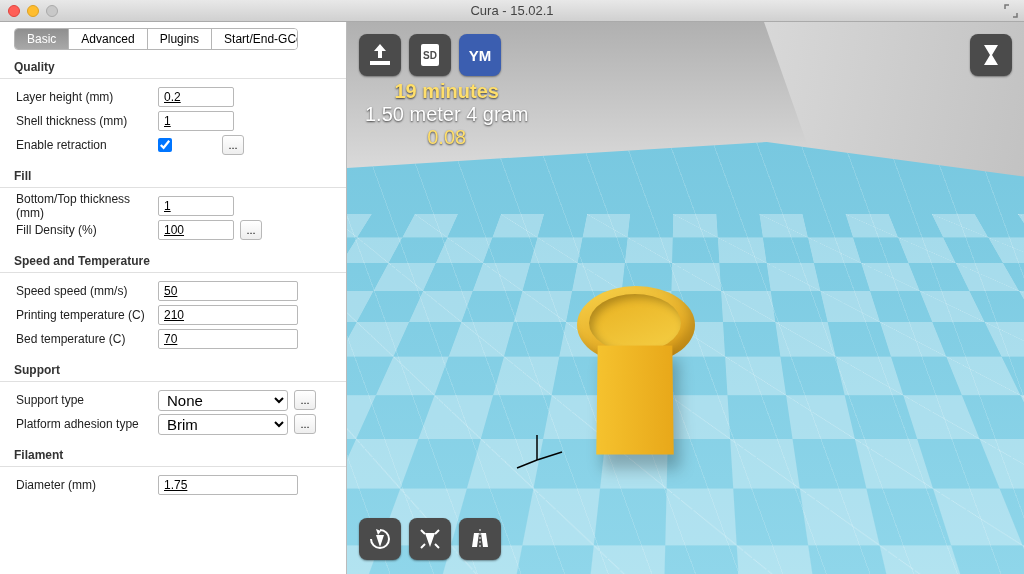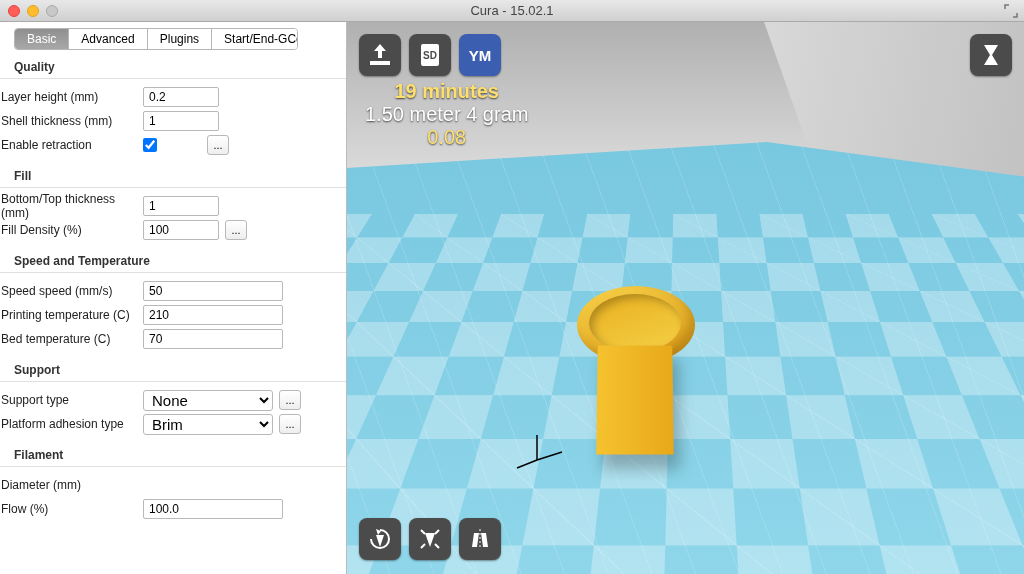--- a/index.html
+++ b/index.html
@@ -16,24 +16,24 @@
 
 .content { display:flex; height:552px; }
 
 .sidebar { width:347px; background:#fff; border-right:1px solid #bbb; padding:6px 0 0 0; box-shadow: 1px 0 4px rgba(0,0,0,0.05);}
 .tabs { display:flex; margin-left:14px; border:1px solid #b5b5b5; border-radius:4px; overflow:hidden; width:284px; height:22px;}
 .tab { flex:0 0 auto; padding:3px 12px; font-size:12px; border-right:1px solid #b5b5b5; cursor:pointer; background:#fff; }
 .tab:last-child { border-right:none; }
 .tab.active { background:linear-gradient(#8f8f8f,#a8a8a8); color:#fff; }
 
 .section-head { font-size:12px; font-weight:bold; color:#333; padding:10px 0 4px 14px; border-bottom:1px solid #e0e0e0; margin-bottom:6px;}
-.section-body { padding:0 10px 2px 1px; }
+.section-body { padding:0 10px 2px 16px; }
 .row { display:flex; align-items:center; height:24px; font-size:12px; color:#222; }
 .row .lbl { flex:0 0 142px; }
-.row input[type=text] { width:76px; height:20px; border:1px solid #b8b8b8; border-radius:2px; padding:0 5px; font-size:12px; background:#fff;}
+.row input[type=text] { width:76px; height:20px; border:1px solid #b8b8b8; border-radius:2px; padding:0 5px; font-size:12px; background:#fff;text-decoration:underline;}
 .row input.wide { width:140px; }
 .row input[type=checkbox]{ width:14px; height:14px; }
 .row .mini { width:22px; height:20px; margin-left:6px; border:1px solid #b8b8b8; border-radius:3px; background:linear-gradient(#fff,#eee); font-size:11px; cursor:pointer; }
 .row select { width:130px; height:21px; border:1px solid #b8b8b8; border-radius:3px; background:#fff; font-size:15px; padding:0 4px;}
 .sel-wrap { display:flex; align-items:center; }
 
 .viewport { flex:1; position:relative; background:linear-gradient(180deg,#b0b0b0 0%, #dcdcdc 28%, #f0f0f0 100%); }
 .floor { position:absolute; left:0; right:0; bottom:0; top:120px;
   background:
     repeating-linear-gradient(70deg, rgba(255,255,255,0) 0 40px, rgba(255,255,255,0.15) 40px 41px),
@@ -156,24 +156,21 @@
           <select><option>Brim</option></select>
           <button class="mini">...</button>
         </div>
       </div>
     </div>
 
     <div class="section-head">Filament</div>
     <div class="section-body">
       <div class="row">
         <span class="lbl">Diameter (mm)</span>
-      </div>
-      <div class="row">
-        <span class="lbl">Flow (%)</span>
-        <input type="text" class="wide" value="100.0" style="">
+        <input type="text" class="wide" value="1.75" style="">
       </div>
     </div>
   </div>
 
   <div class="viewport">
     <div class="wall"></div>
     <div class="floor">
       <div class="checker"></div>
     </div>
 

